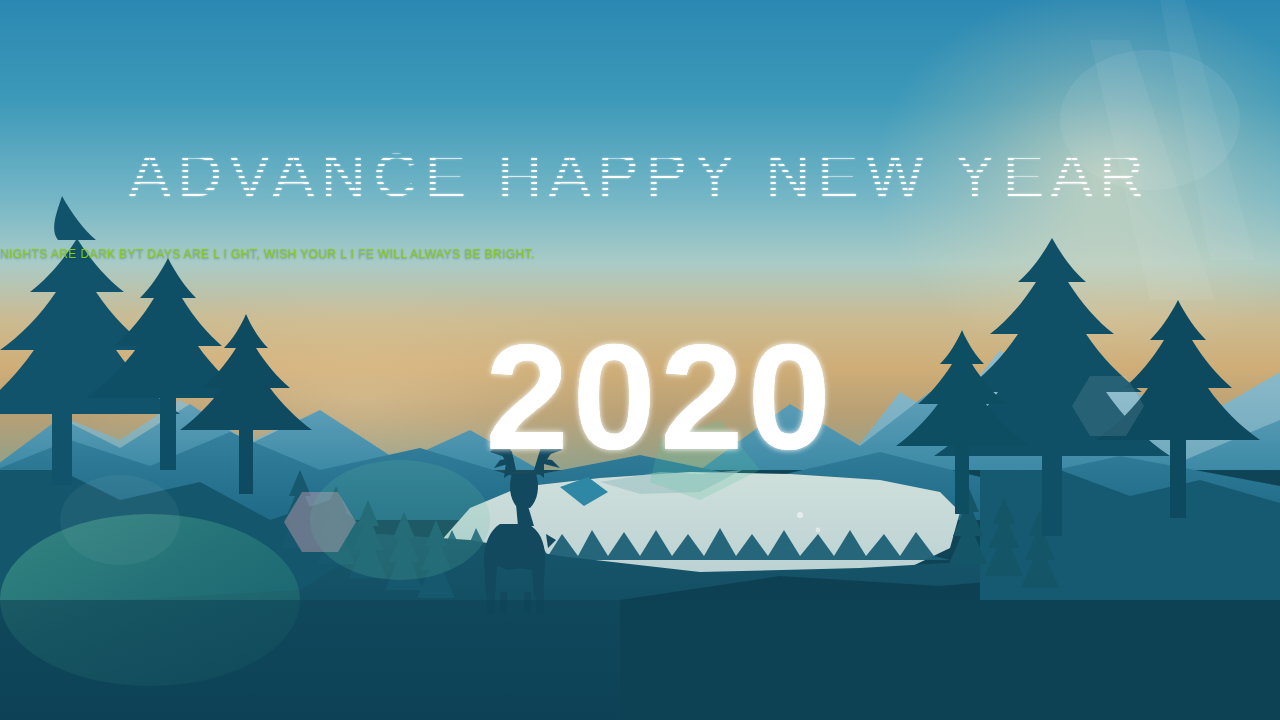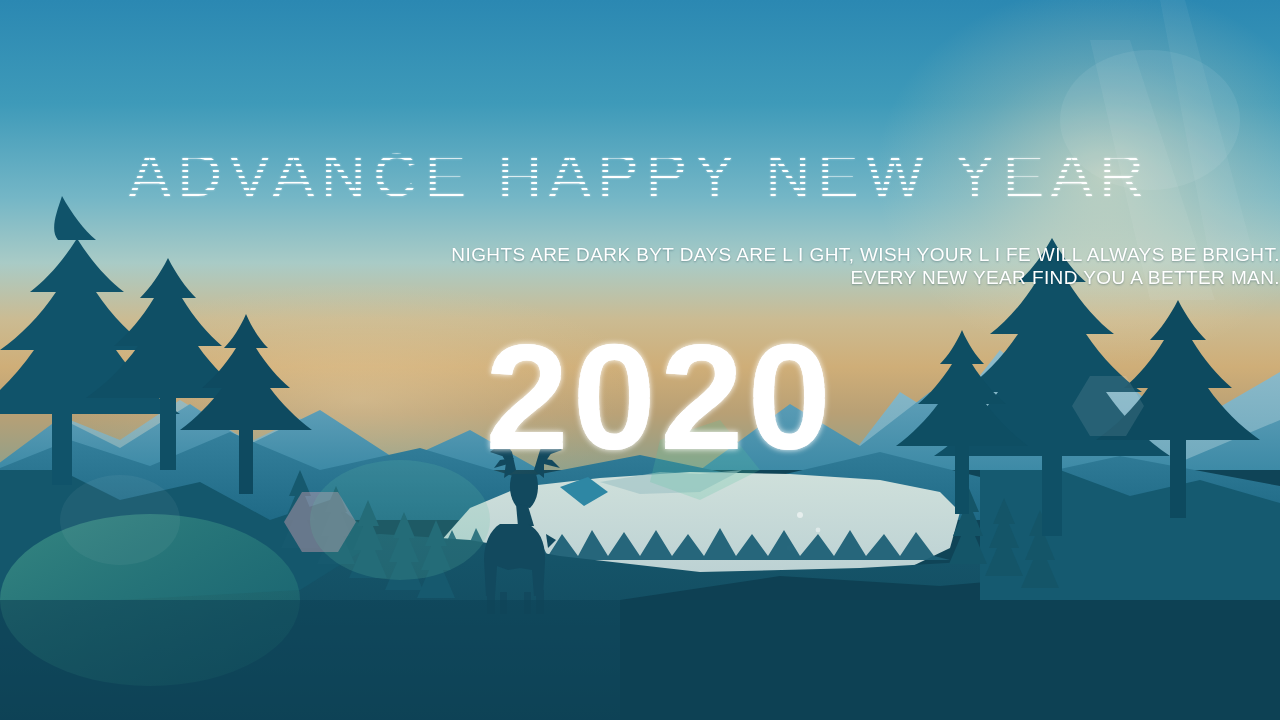--- a/index.html
+++ b/index.html
@@ -48,23 +48,23 @@
     color:transparent;
     -webkit-text-fill-color:transparent;
     filter:drop-shadow(0 0 1px rgba(255,255,255,.55));
     padding:4px 0;
   }
 
   .subtitle{
     position:absolute;
     left:0;right:0;
     top:243px;
-    text-align:right;
-    color:#ffffff;
-    font-size:19px;
+    text-align:left;
+    color:#84cc16;
+    font-size:12px;
     line-height:23px;
     letter-spacing:.4px;
     text-shadow:0 1px 2px rgba(10,50,65,.35);
     font-weight:400;
   }
   .subtitle div{white-space:nowrap;}
 
   .year{
     position:absolute;
     left:0;right:0;
@@ -276,21 +276,20 @@
   </div>
 
   <div class="content">
 
     <div class="title">
       <span class="deco">ADVANCE HAPPY NEW YEAR</span>
     </div>
 
     <div class="subtitle">
       <div>NIGHTS ARE DARK BYT DAYS ARE L I GHT, WISH YOUR L I FE WILL ALWAYS BE BRIGHT.</div>
-      <div>EVERY NEW YEAR FIND YOU A BETTER MAN.</div>
     </div>
 
     <div class="year">
       <span class="deco2">
         <span class="inner">2020</span>
       </span>
     </div>
 
   </div>
 </div>

